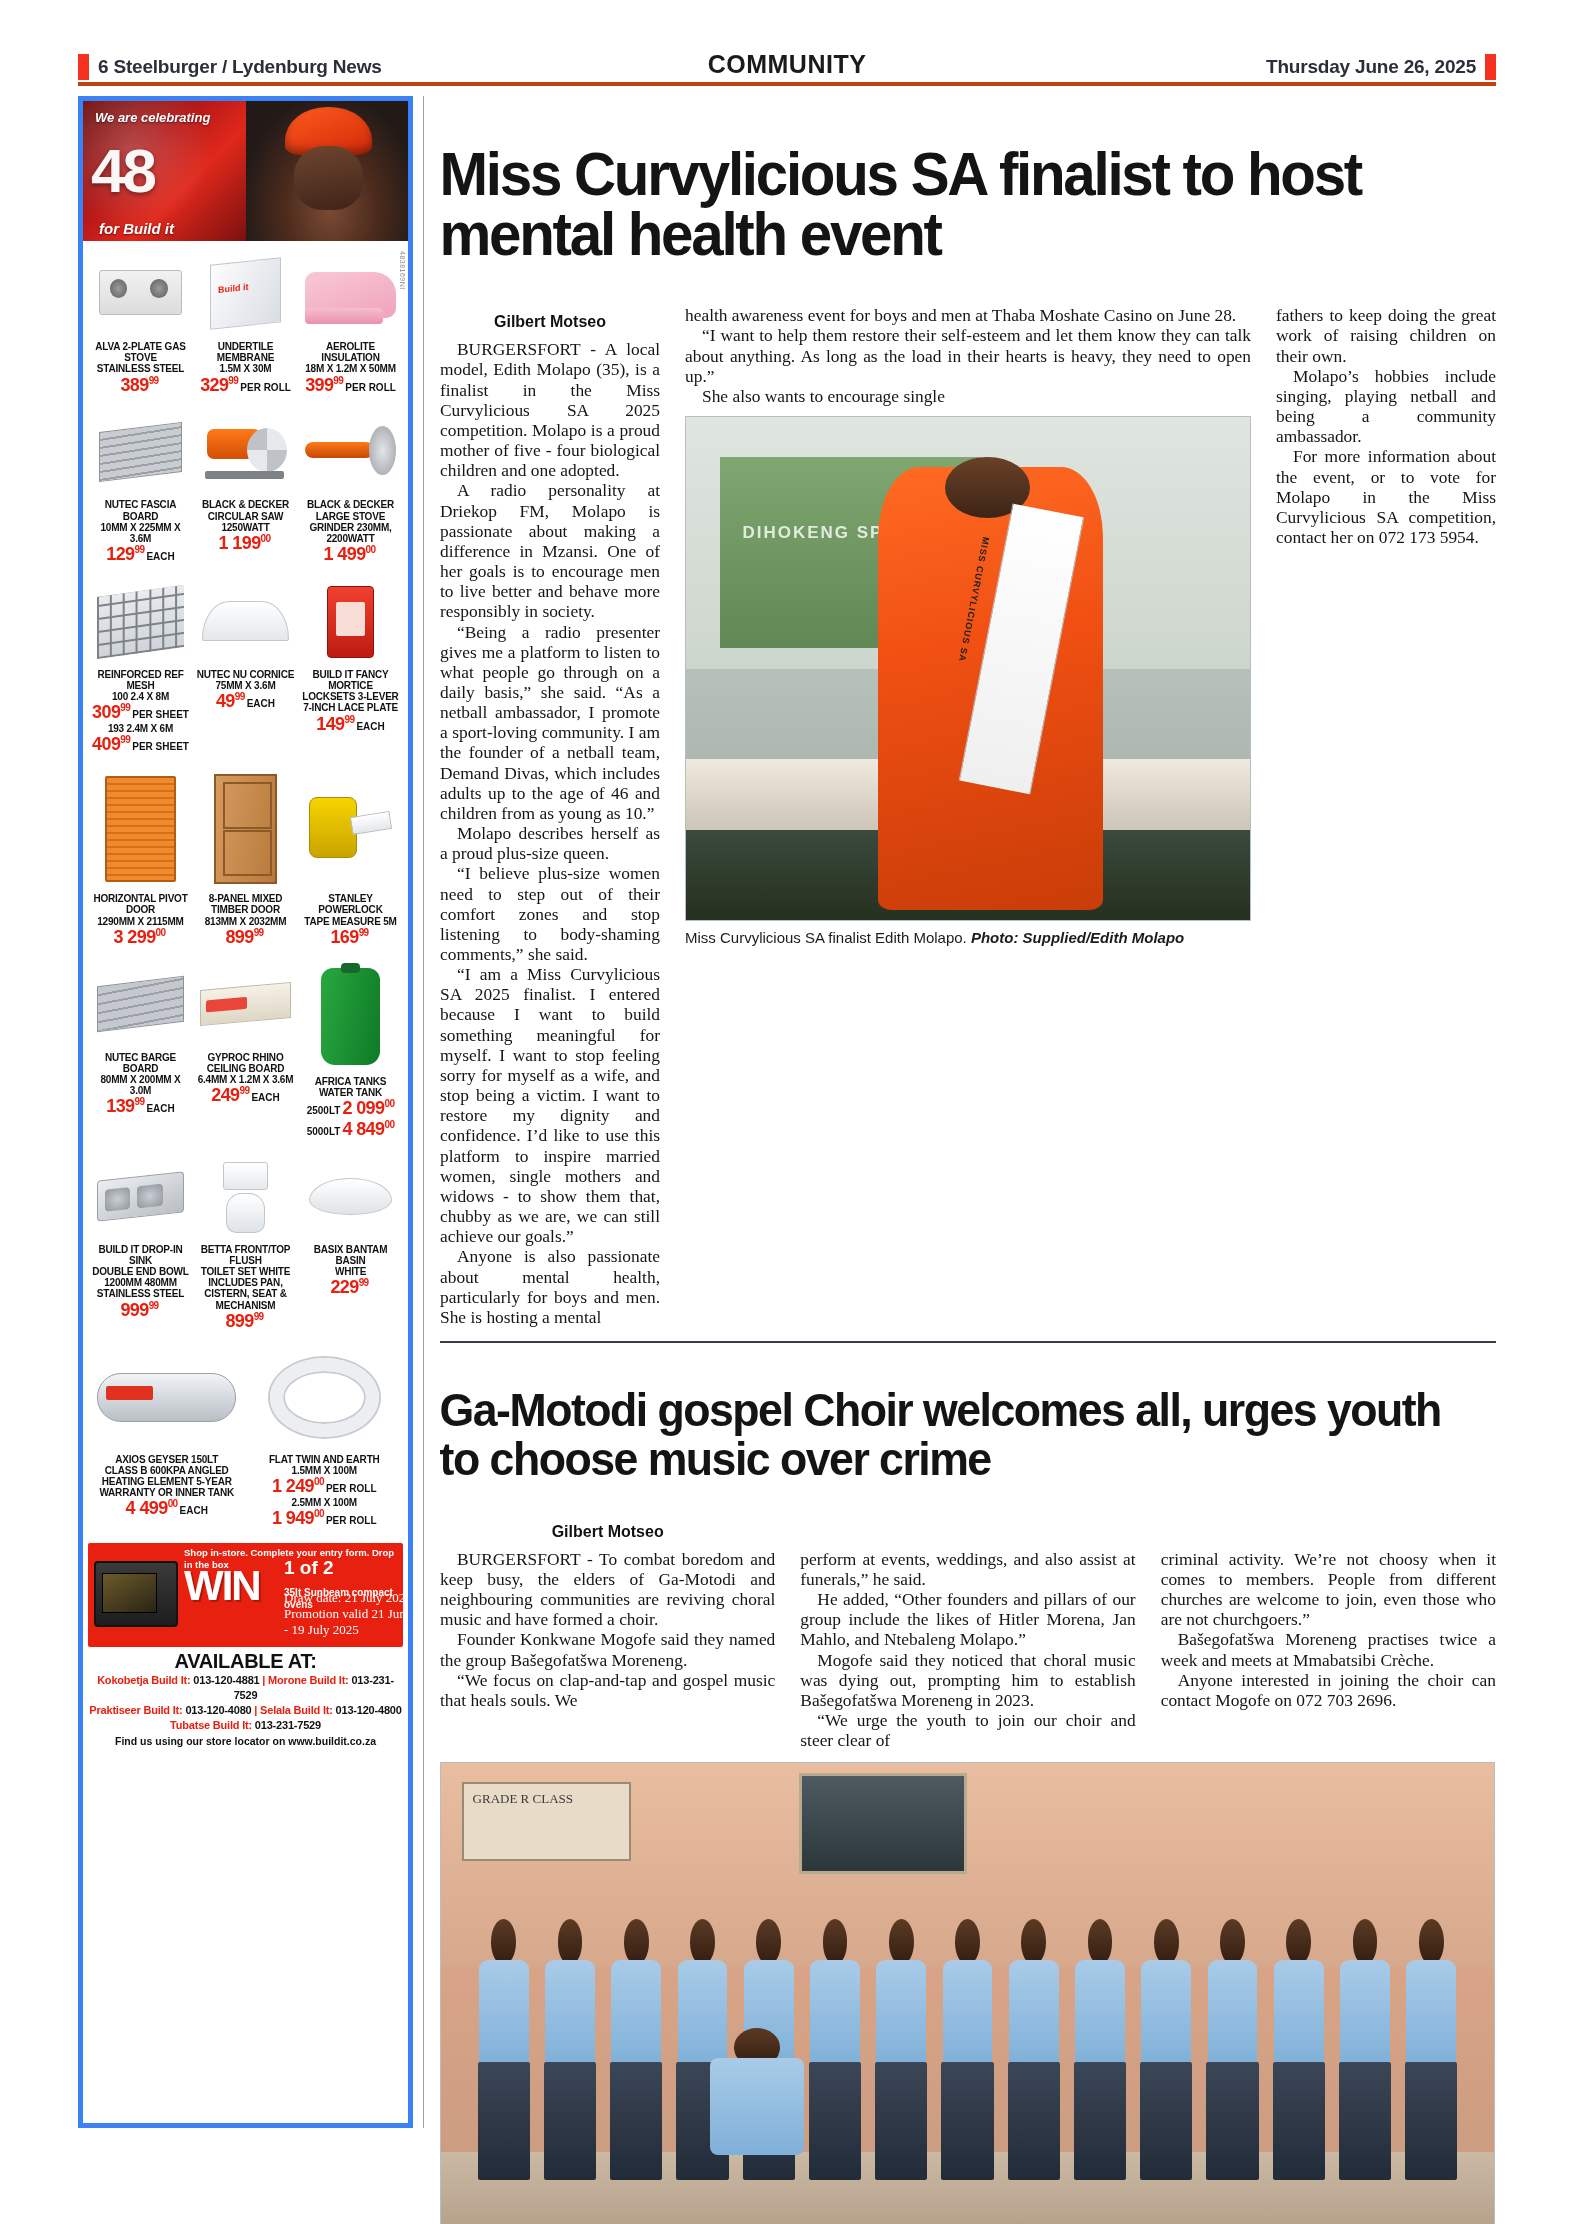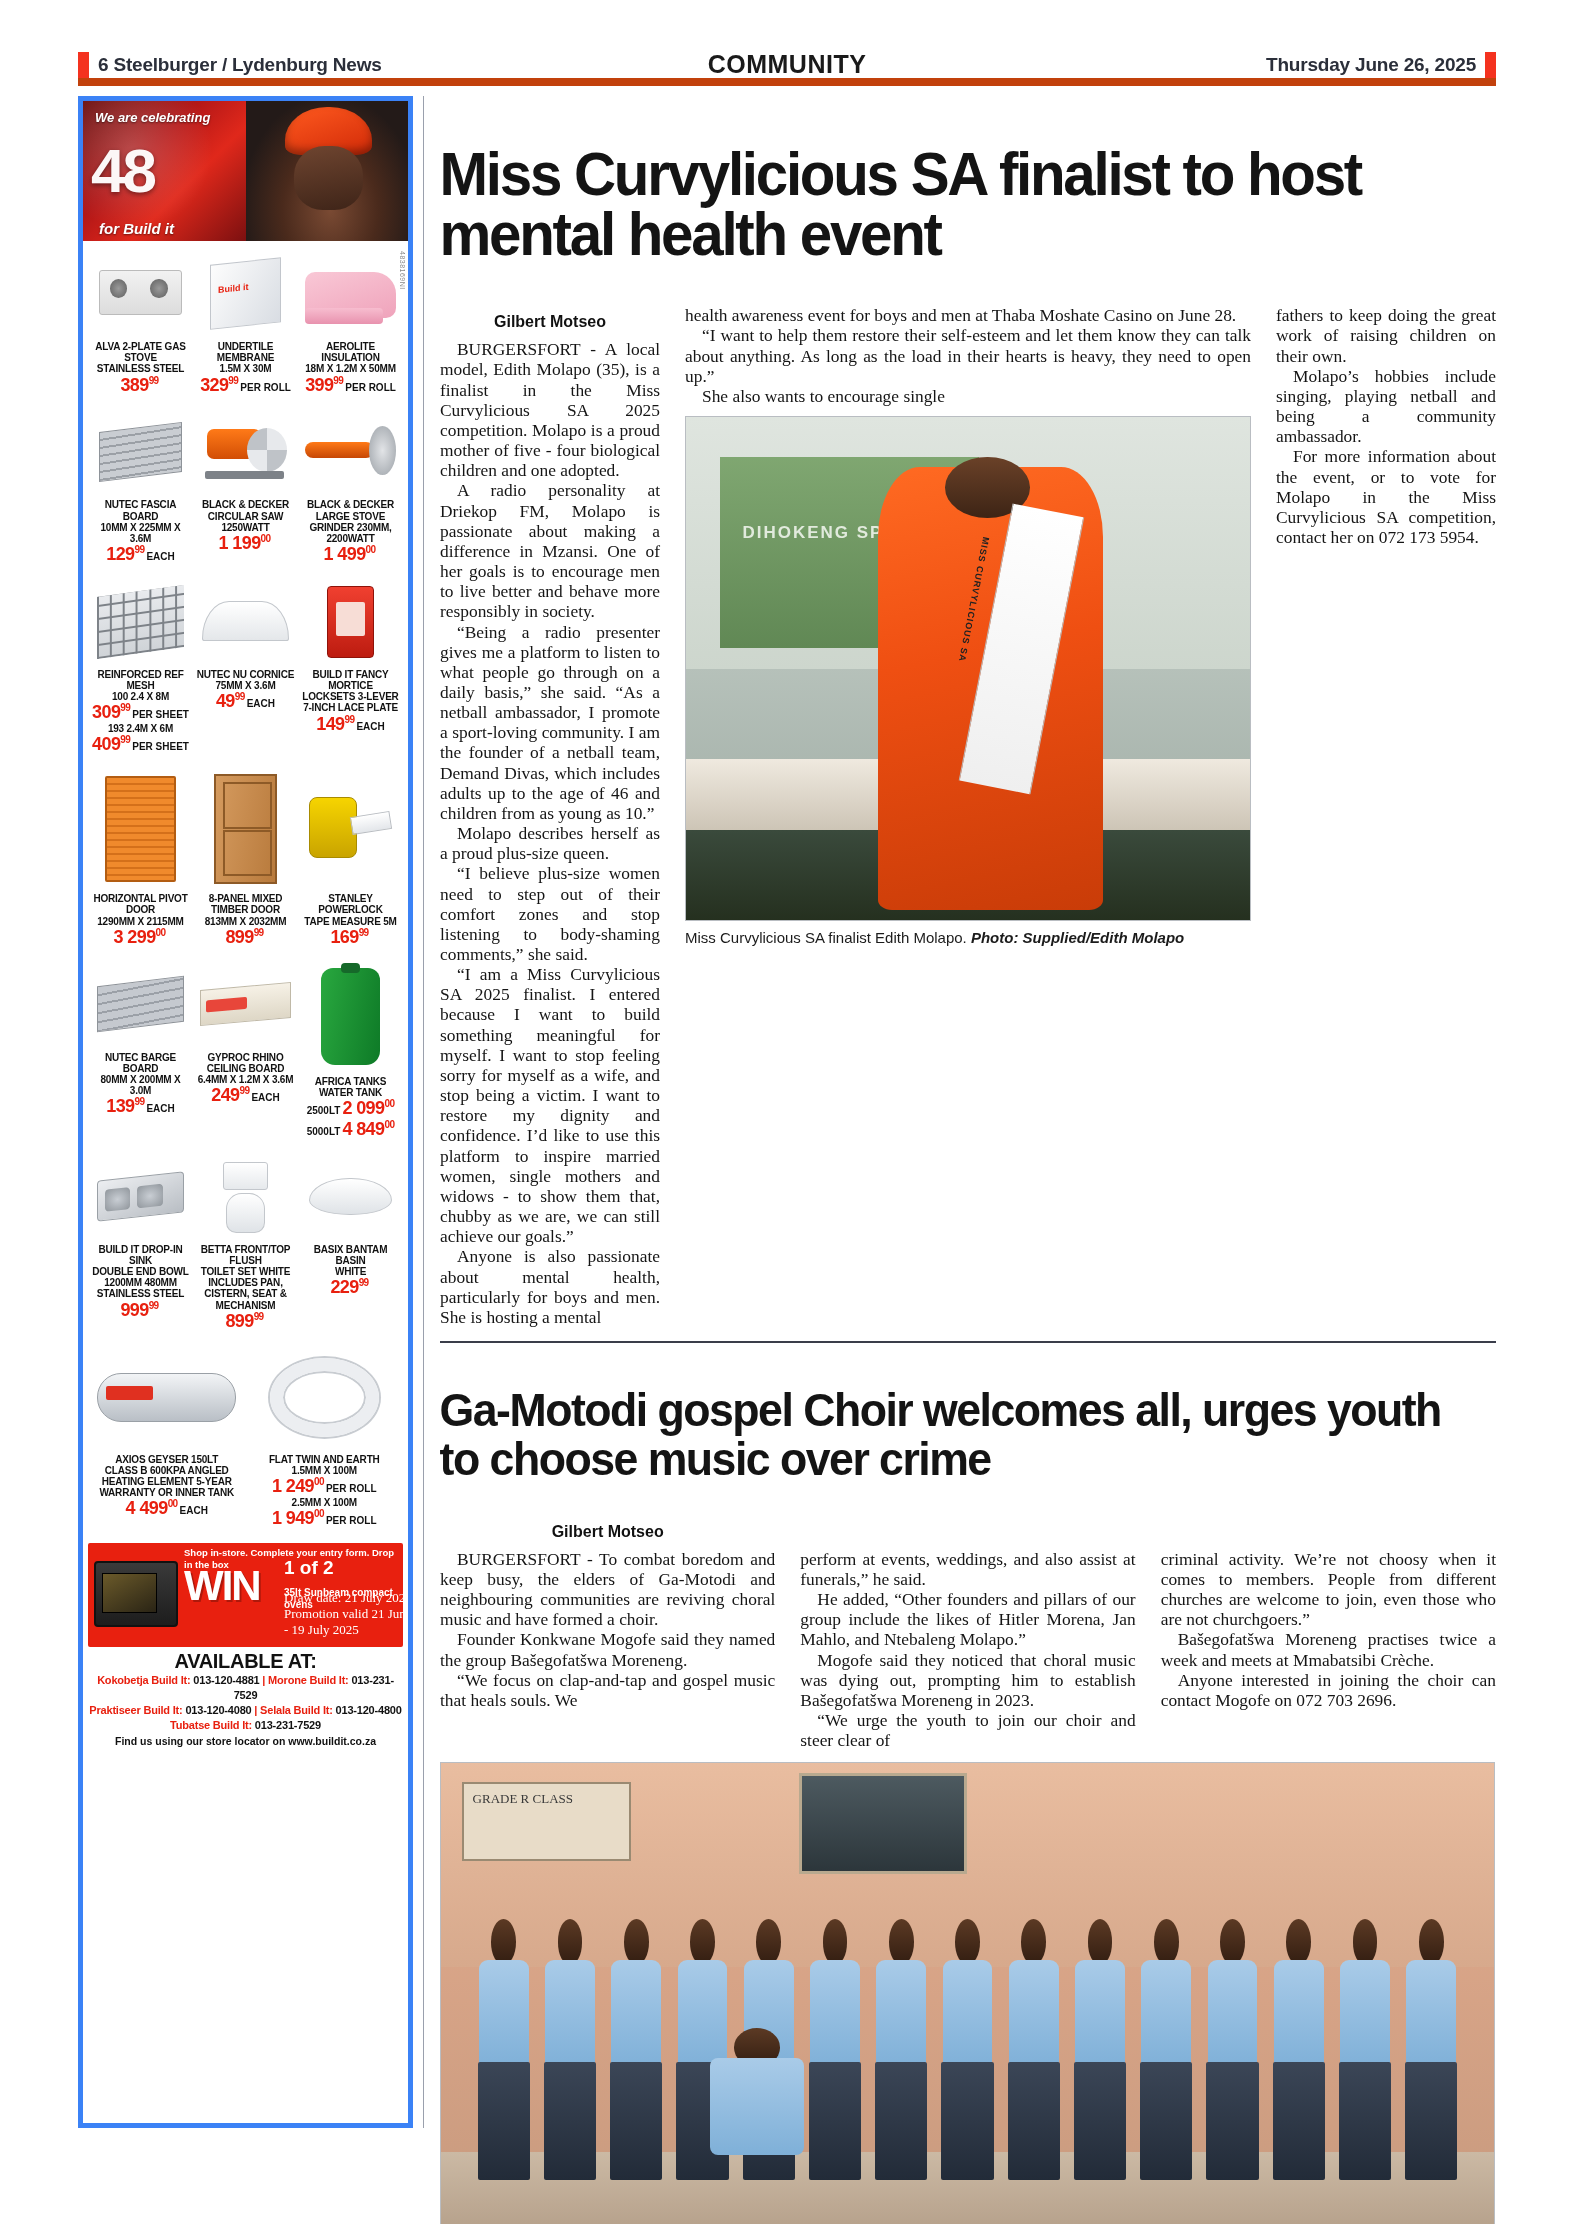--- a/index.html
+++ b/index.html
@@ -10,21 +10,21 @@
     font-family:"Liberation Serif", serif;
     color:#1a1a1a;
     overflow:hidden;
   }
   .page { position:relative; width:1572px; height:2224px; padding:0; }
 
   
   .masthead {
     position:absolute; left:78px; top:52px; width:1418px; height:34px;
     display:flex; align-items:center; justify-content:space-between;
-    border-bottom:8px solid #c2410c;
+    border-bottom:4px solid #c2410c;
   }
   .mast-left, .mast-right { display:flex; align-items:center; gap:9px; }
   .mast-tick { width:11px; height:26px; background:#f4321f; display:block; }
   .mast-text {
     font-family:"Liberation Sans", sans-serif;
     font-weight:bold; font-size:19px; color:#2b2f3a; letter-spacing:-0.2px;
     white-space:nowrap;
   }
   .mast-center {
     position:absolute; left:50%; transform:translateX(-50%); top:-2px;

